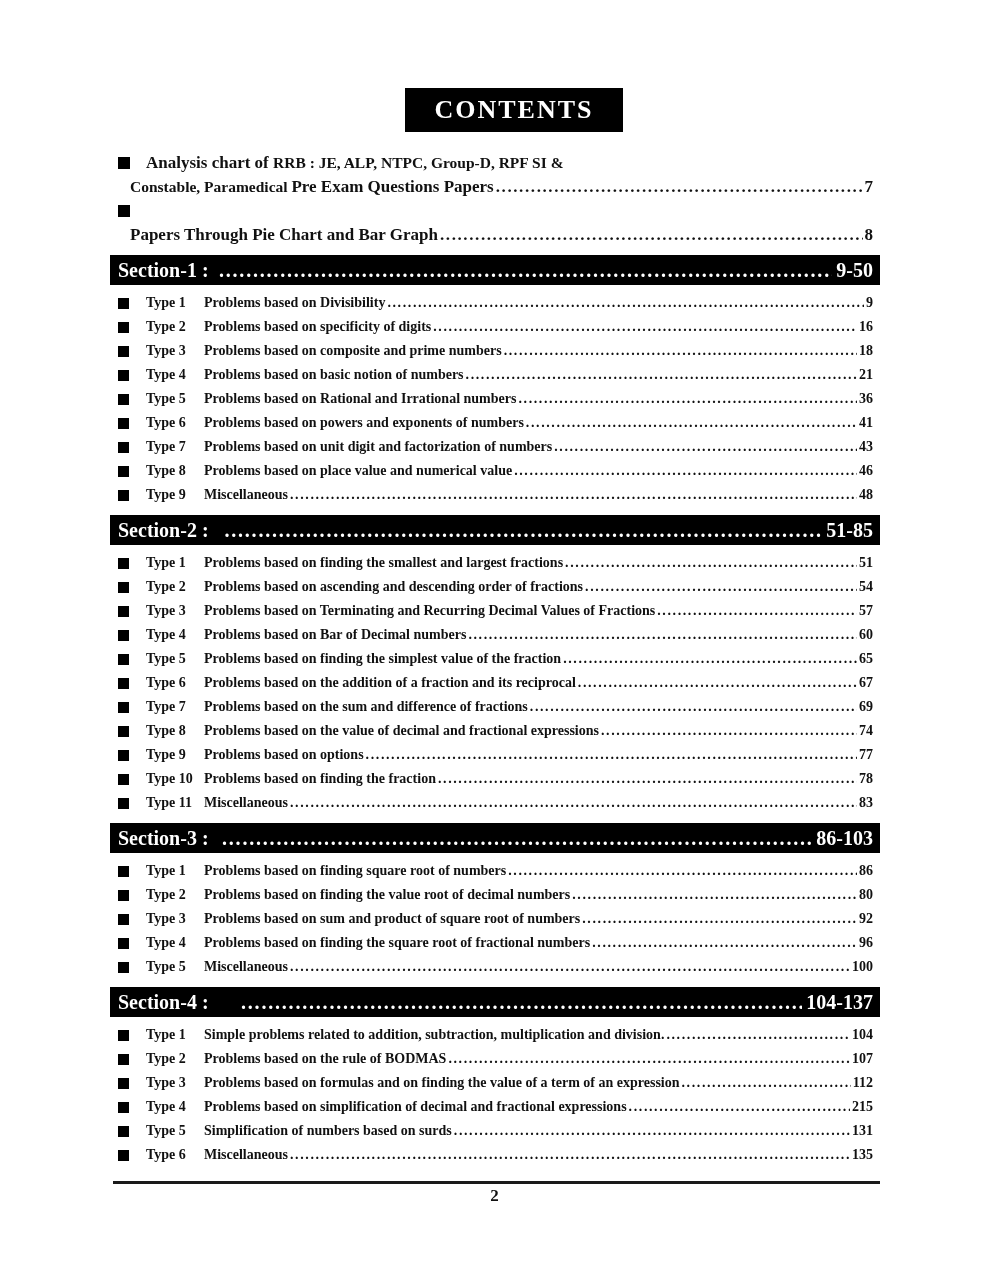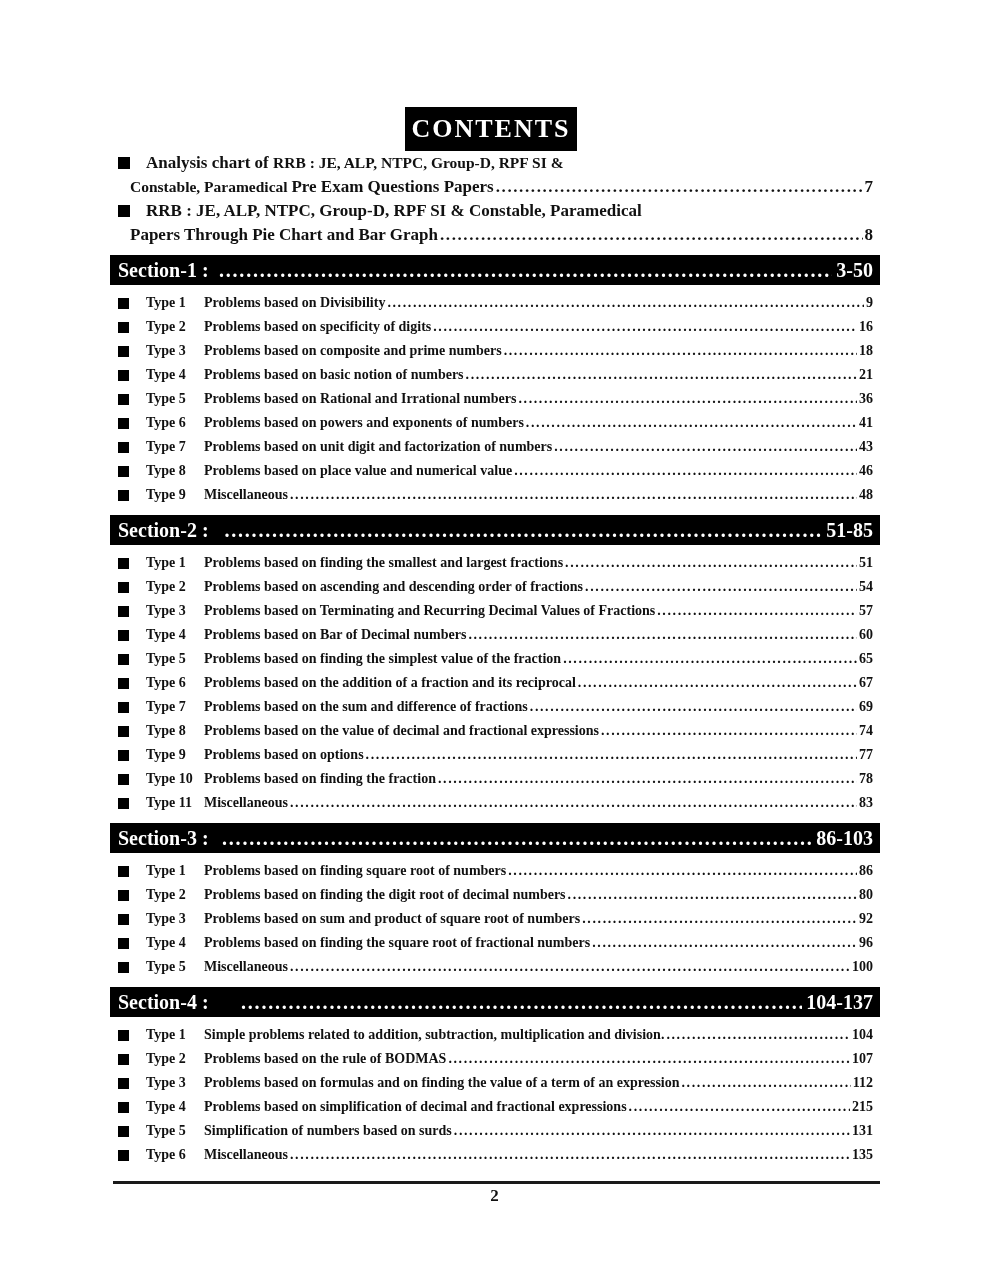--- a/index.html
+++ b/index.html
@@ -10,22 +10,22 @@
     font-family: "Liberation Serif", serif;
     font-weight: bold;
     color: #111111;
     position: relative;
     overflow: hidden;
   }
   .sheet { position:absolute; inset:0; }
 
   
   .title-box {
-    position:absolute; left:405px; top:107px;
-    width:172px; height:44px;
+    position:absolute; left:405px; top:88px;
+    width:218px; height:44px;
     background:#000000; color:#ffffff;
     display:flex; align-items:center; justify-content:center;
     font-size:26px; letter-spacing:2px;
   }
 
   
   .content {
     position:absolute; left:110px; top:151px; width:770px;
   }
 
@@ -105,35 +105,34 @@
       <div class="line">
         <span class="linetext indent"><span class="md">Constable, Paramedical </span><span>Pre Exam Questions Papers</span></span>
         <span class="dots"></span>
         <span class="pagenum">7</span>
       </div>
     </div>
 
     <div>
       <div class="line">
         <span class="bullet"></span>
-        <span class="linetext"><span>RRB : JE, ALP, NTPC, Group-D, RPF SI &amp; Constable, Paramedical</span></span>
       </div>
       <div class="line">
         <span class="linetext indent"><span>Papers Through Pie Chart and Bar Graph</span></span>
         <span class="dots"></span>
         <span class="pagenum">8</span>
       </div>
     </div>
 
     <div id="sections-host">
   <section class="toc-section">
     <div class="section-bar">
       <span class="section-title">Section-1 : Number System</span>
       <span class="dots"></span>
-      <span class="section-pages">3-50</span>
+      <span class="section-pages">9-50</span>
     </div>
     <div class="entries">
   <div class="entry-row">
     <span class="bullet"></span>
     <span class="type-label">Type 1</span>
     <span class="desc">Problems based on Divisibility</span>
     <span class="dots"></span>
     <span class="pagenum">9</span>
   </div>
 
@@ -311,21 +310,21 @@
     <span class="bullet"></span>
     <span class="type-label">Type 1</span>
     <span class="desc">Problems based on finding square root of numbers</span>
     <span class="dots"></span>
     <span class="pagenum">86</span>
   </div>
 
   <div class="entry-row">
     <span class="bullet"></span>
     <span class="type-label">Type 2</span>
-    <span class="desc">Problems based on finding the digit root of decimal numbers</span>
+    <span class="desc">Problems based on finding the value root of decimal numbers</span>
     <span class="dots"></span>
     <span class="pagenum">80</span>
   </div>
 
   <div class="entry-row">
     <span class="bullet"></span>
     <span class="type-label">Type 3</span>
     <span class="desc">Problems based on sum and product of square root of numbers</span>
     <span class="dots"></span>
     <span class="pagenum">92</span>

